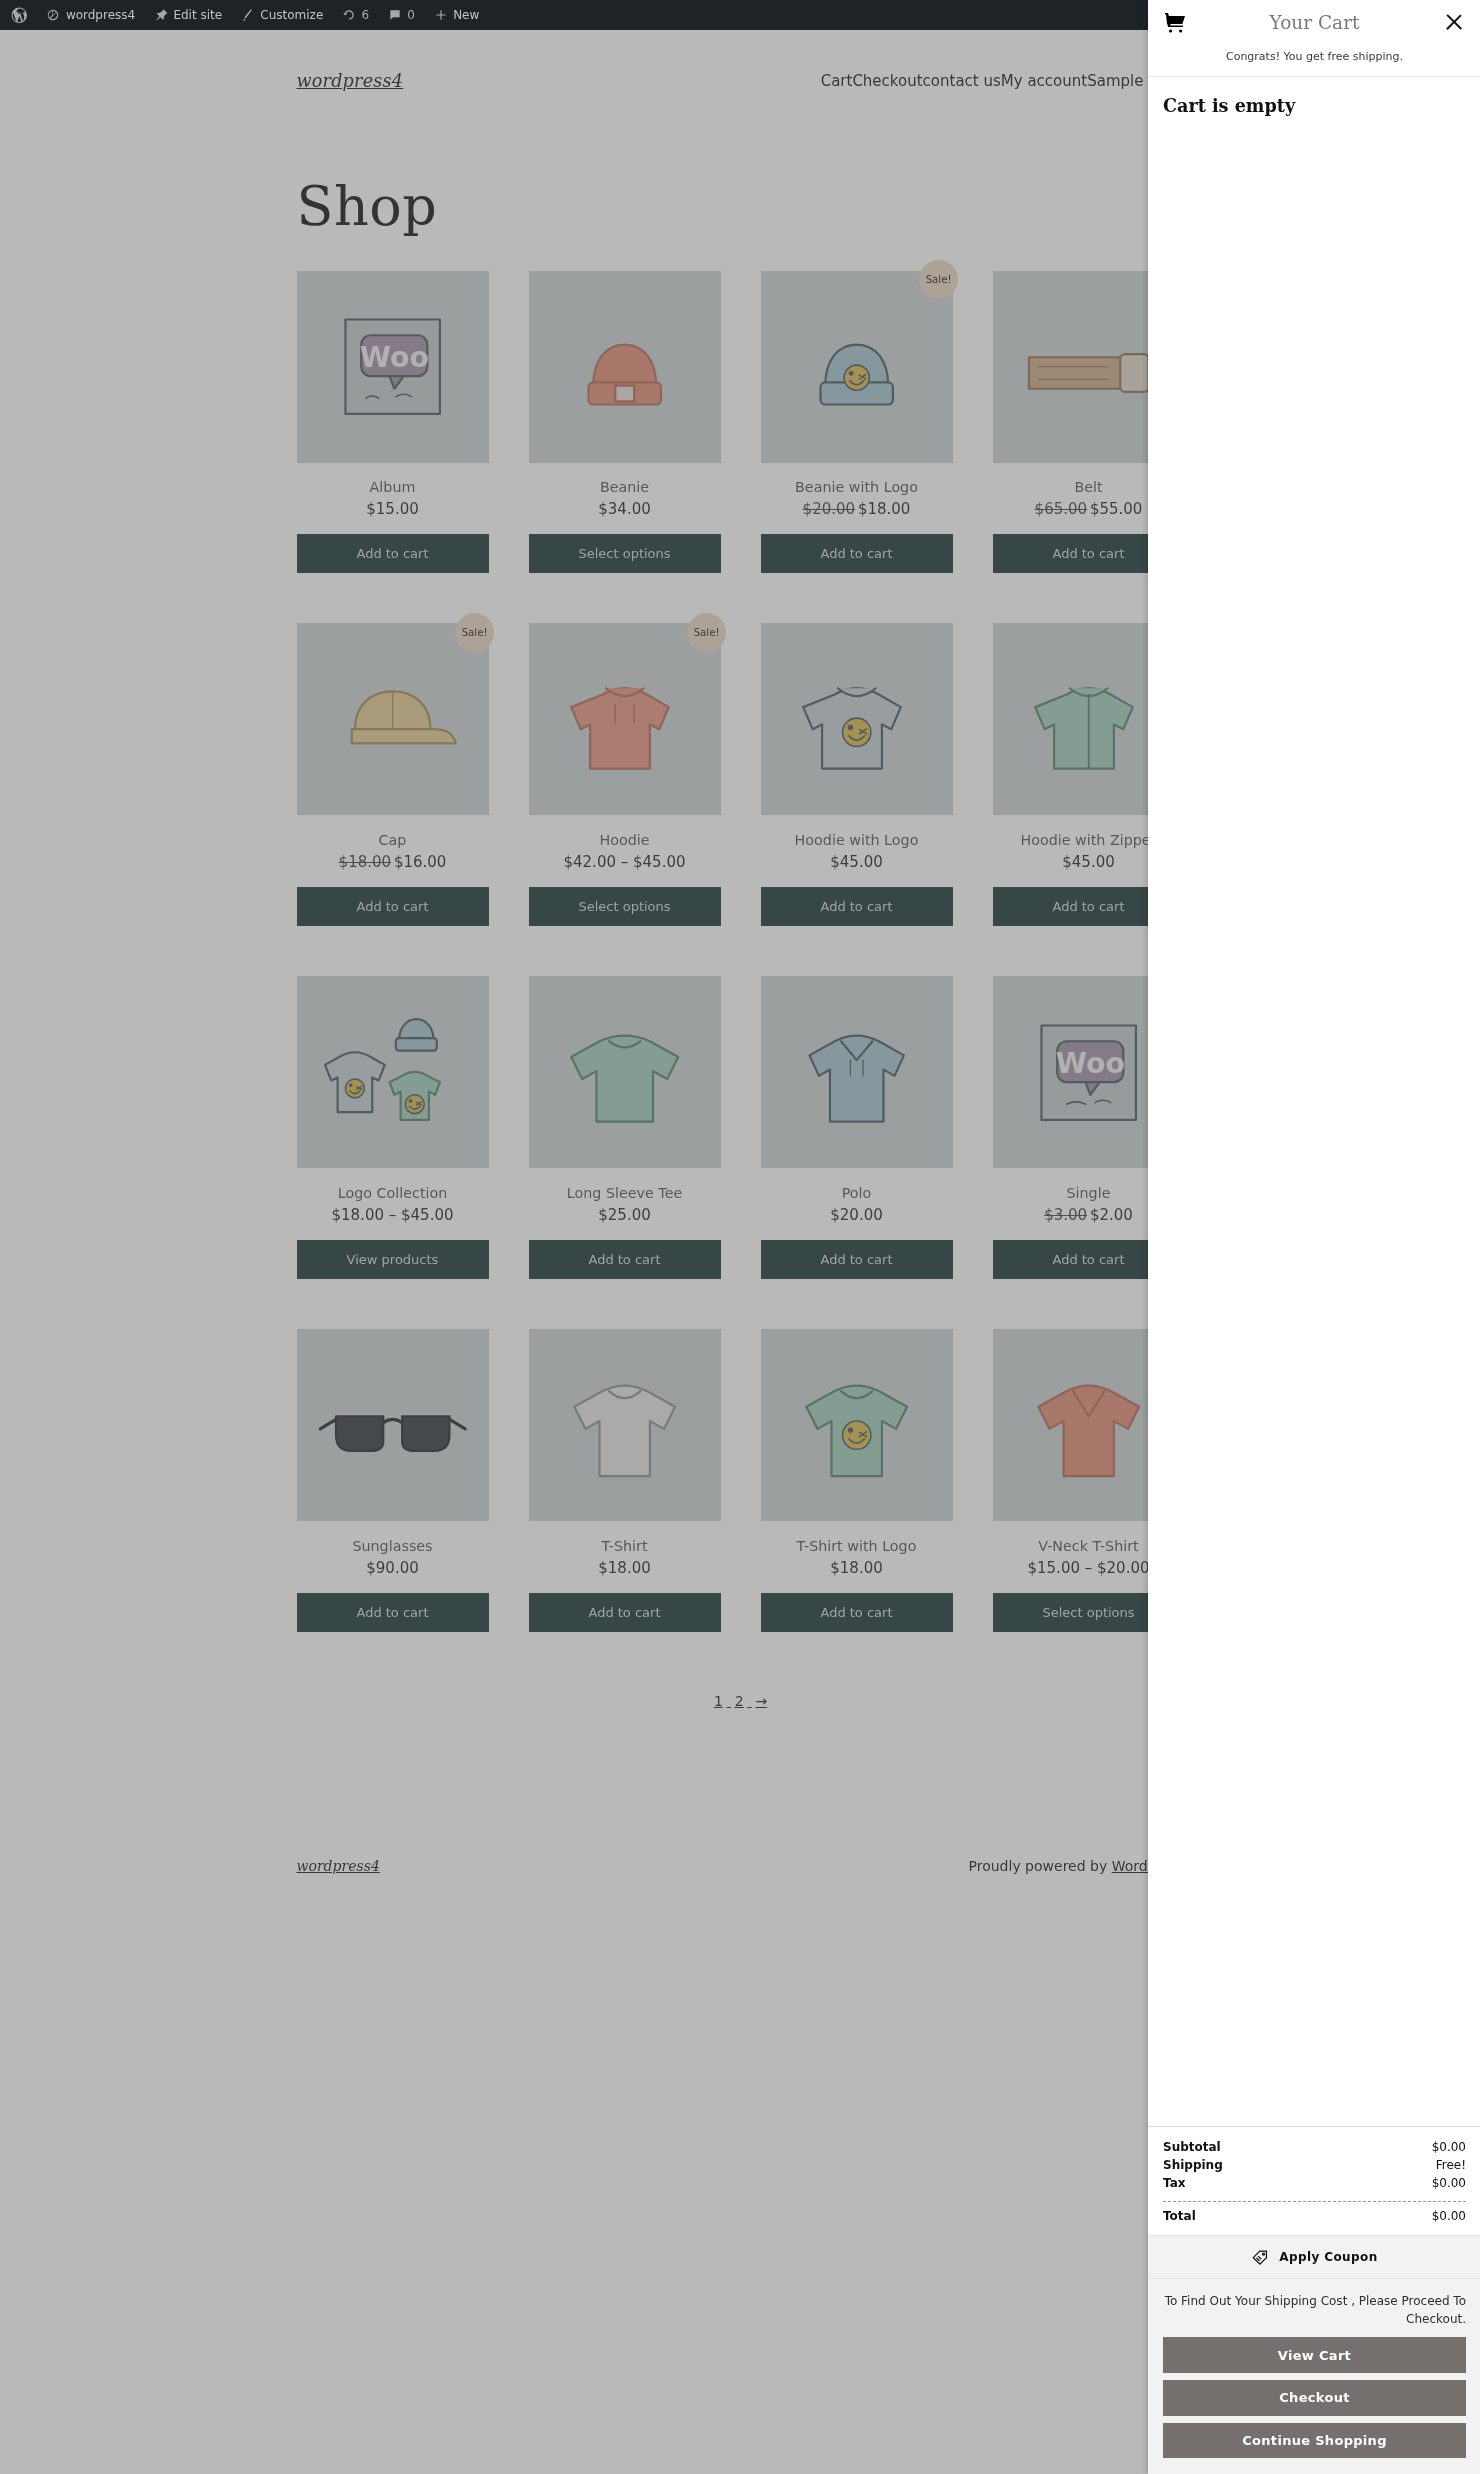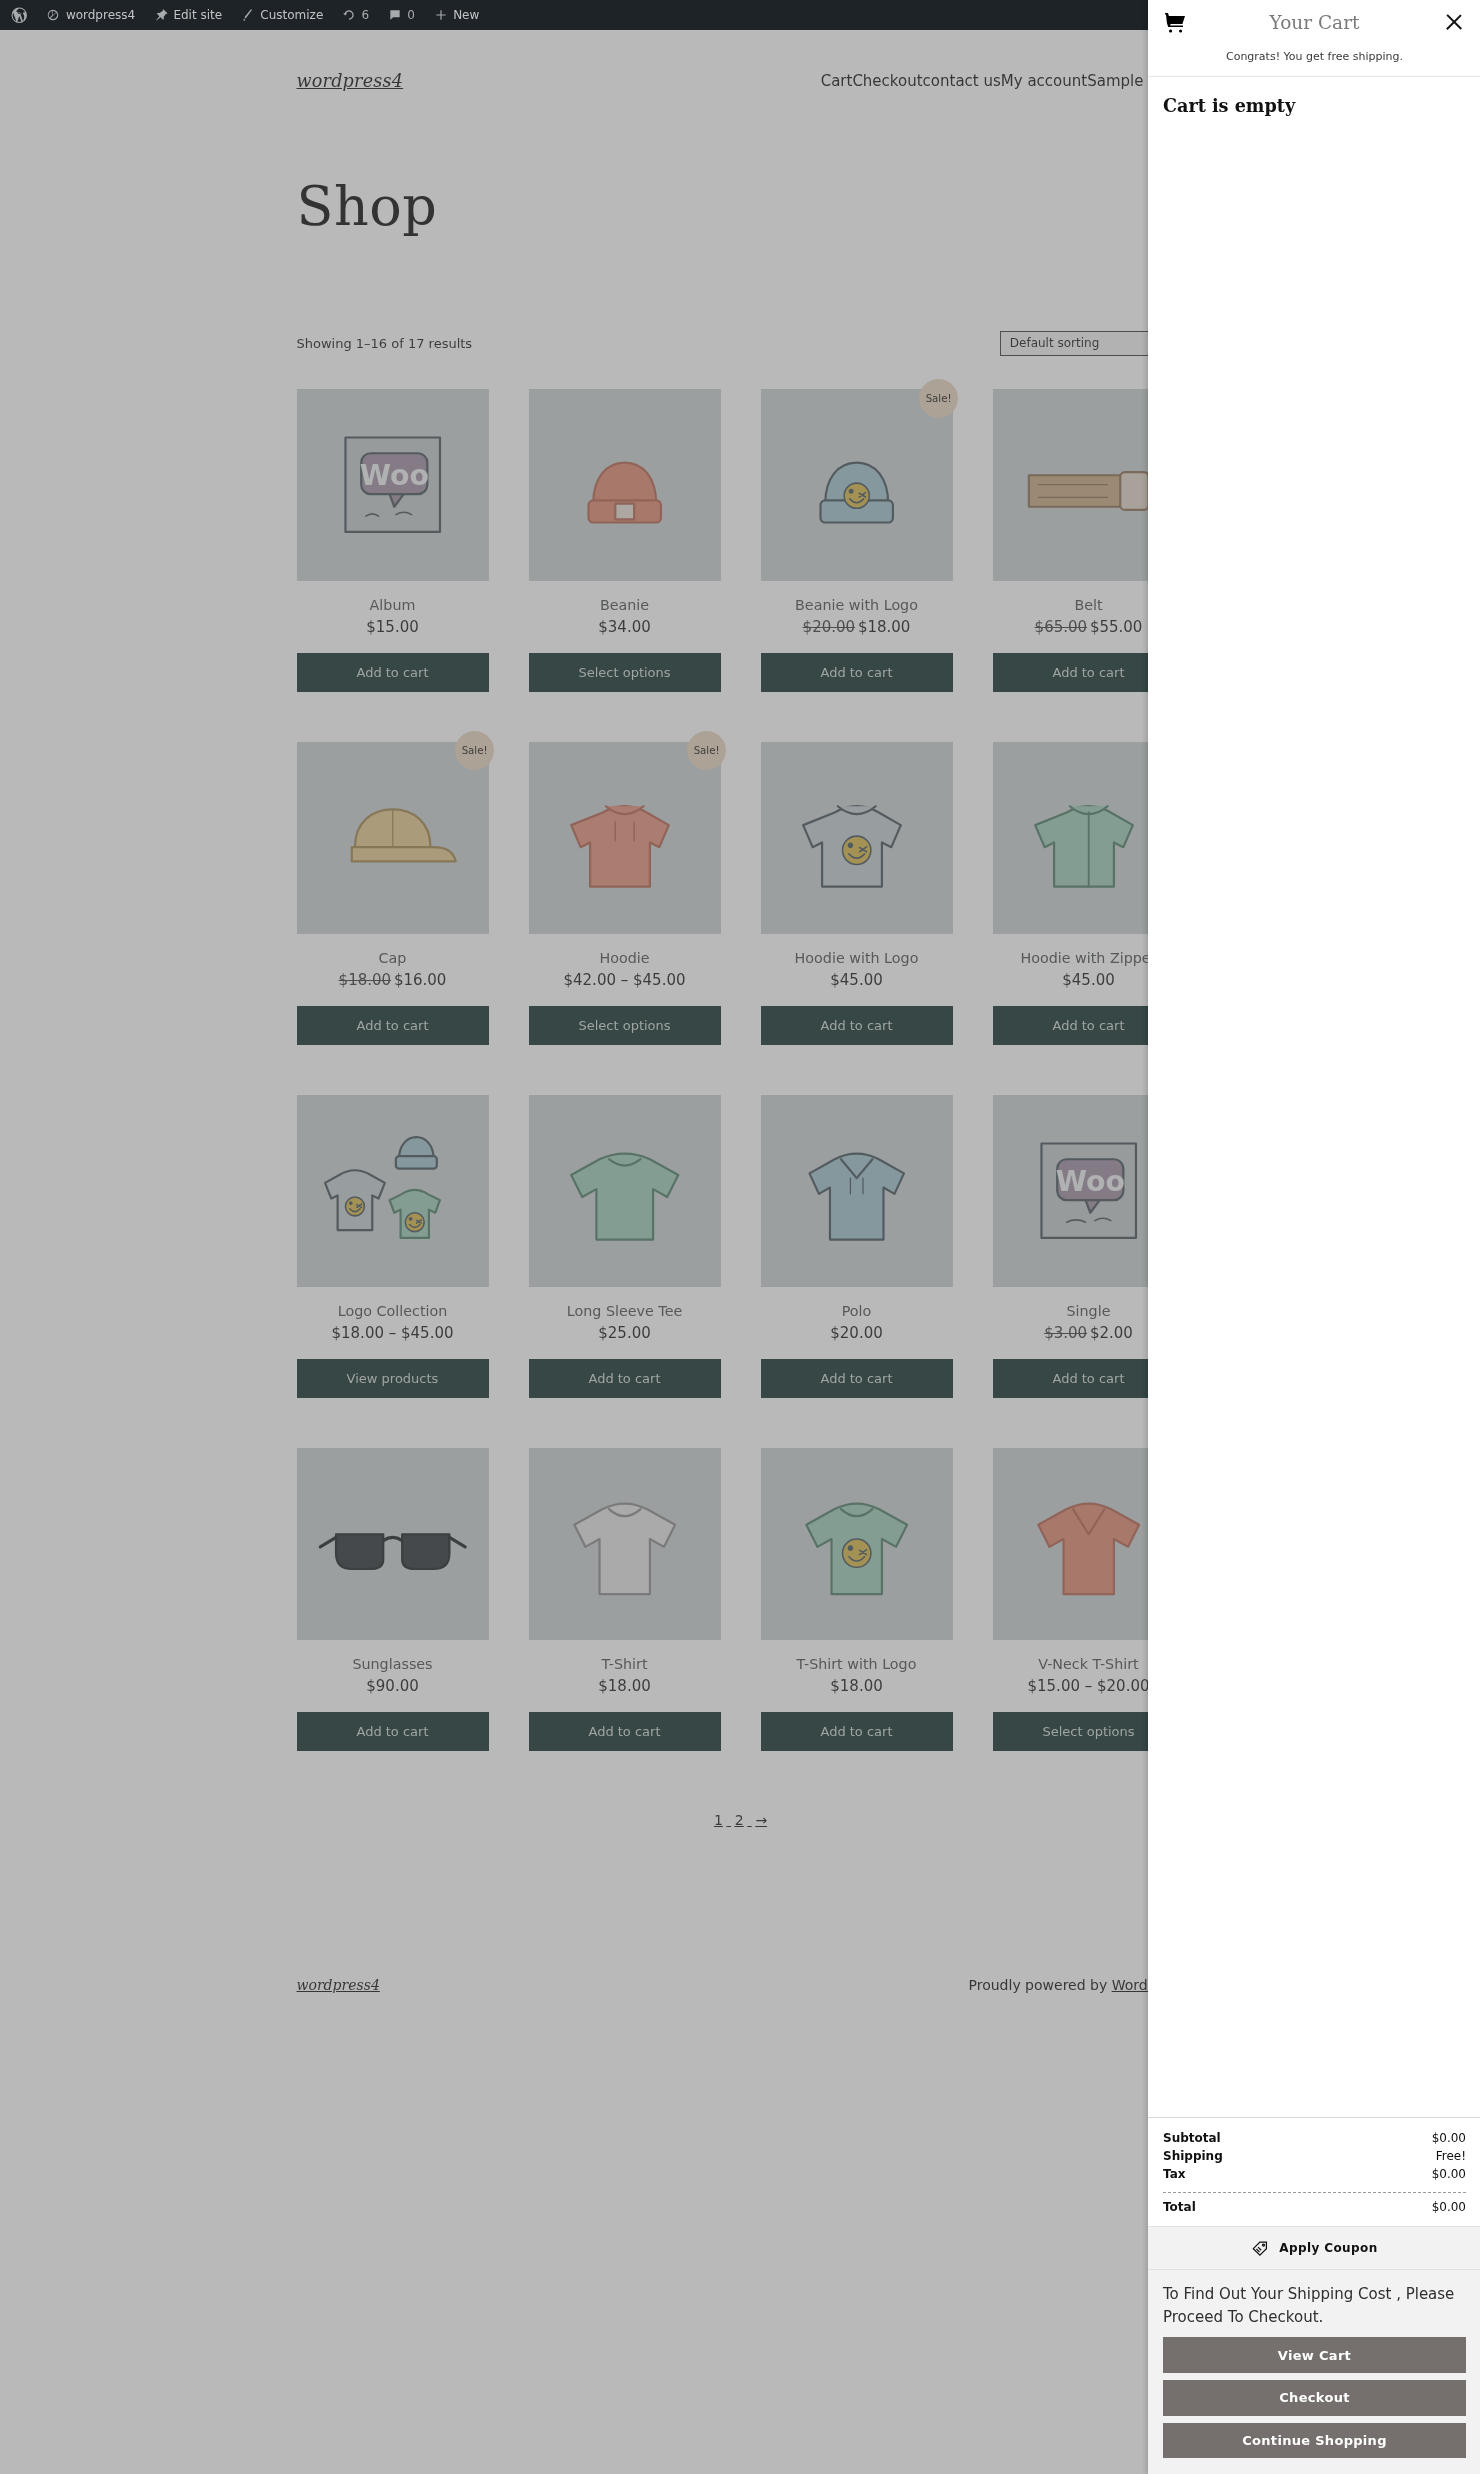--- a/index.html
+++ b/index.html
@@ -179,21 +179,21 @@
 
   .coupon-bar {
     border-top: 0.9px solid #e2e2e2; background: #f2f2f2;
     display: flex; align-items: center; justify-content: center; gap: 9.3px;
     padding: 12px 16px; font-size: 12px; font-weight: 700; color: #111;
     letter-spacing: 0.4px; cursor: pointer;
   }
   .coupon-bar svg { display: block; }
 
   .cart-actions { background: #f2f2f2; border-top: 0.9px solid #e2e2e2; padding: 13px 15px 16.7px; }
-  .ship-note { text-align: left; font-size: 15px; color: #2e2e2e; line-height: 1.5; margin-bottom: 9.3px; }
+  .ship-note { text-align: right; font-size: 12px; color: #2e2e2e; line-height: 1.5; margin-bottom: 9.3px; }
   .cart-btn {
     display: block; width: 100%; border: none; margin-bottom: 7.4px;
     background: #75706e; color: #fff; font-weight: 700; font-size: 13px;
     padding: 10.2px 0; cursor: pointer; letter-spacing: 0.3px;
     font-family: "DejaVu Sans", "Liberation Sans", sans-serif;
   }
   .cart-btn:last-child { margin-bottom: 0; }
 </style>
 </head>
 <body>
@@ -270,27 +270,20 @@
               <a href="#">Checkout</a>
               <a href="#">contact us</a>
               <a href="#">My account</a>
               <a href="#">Sample Page</a>
             </nav>
           </div>
         </div>
 
         <h1 class="page-title">Shop</h1>
 
-        <div class="shop-toolbar">
-          <p class="result-count">Showing 1–16 of 17 results</p>
-          <div class="ordering select-wrap">
-            <div class="select-box">Default sorting</div>
-            <span class="select-arrow">▼</span>
-          </div>
-        </div>
 
         <div class="products" id="product-grid">
             <div class="product">
      <div class="thumb">
                 <svg viewBox="0 0 100 100" fill="none" stroke="#5a6b73" stroke-width="1.4" stroke-linejoin="round" stroke-linecap="round">
                   <rect x="20" y="20" width="60" height="60" fill="#c2c8cb" stroke="#46555c"></rect>
         <rect x="30" y="30" width="42" height="26" rx="6" fill="#9f8fa3" stroke="#46555c"></rect>
         <path d="M48 56l3 8 6-8z" fill="#9f8fa3" stroke="#46555c"></path>
         <text x="51" y="50" font-family="DejaVu Sans" font-size="18" font-weight="bold" fill="#eef0f1" stroke="none" text-anchor="middle">Woo</text>
         <path d="M33 70q4-3 8 0M52 69q5-3 10 0" stroke="#46555c" stroke-width="1"></path>

